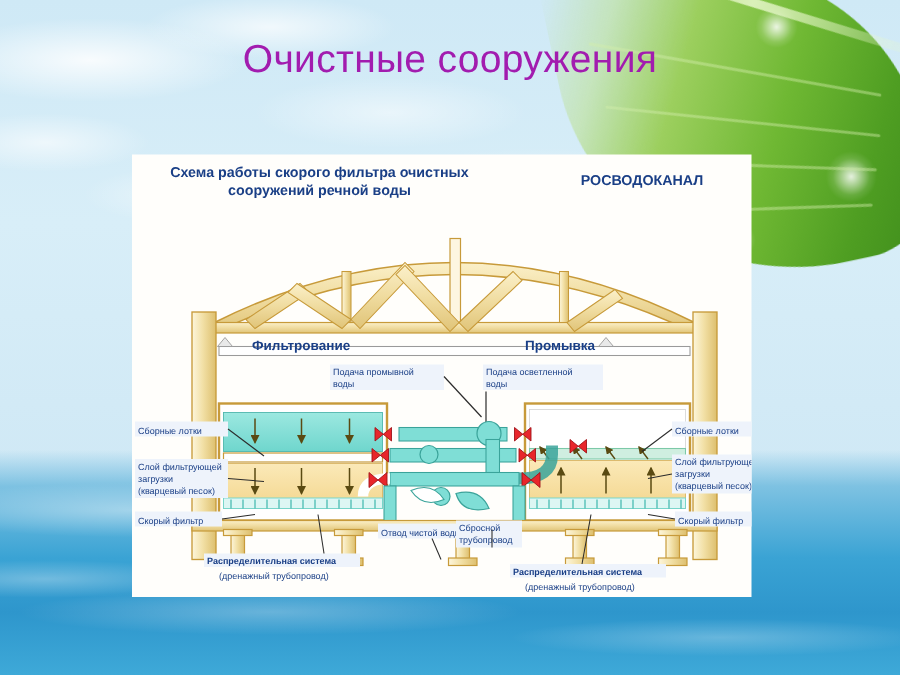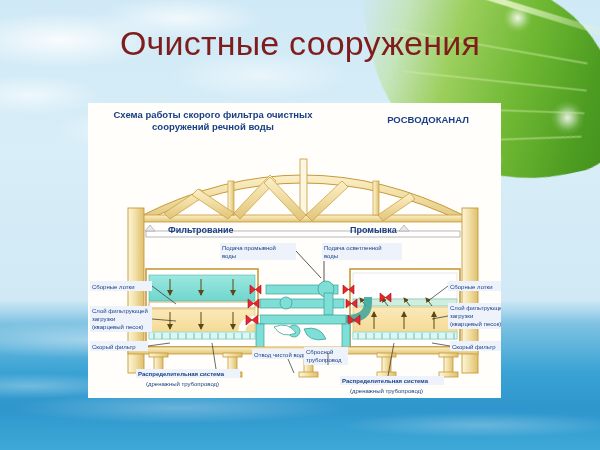--- a/index.html
+++ b/index.html
@@ -39,21 +39,21 @@
       linear-gradient(118deg, rgba(215,238,196,0) 0%, rgba(186,223,140,.55) 16%, #9ccf5e 34%, #6fb833 58%, #4f9e22 80%, #3c8a1b 100%);
     filter:blur(.3px);
   }
   .leaf:after{content:"";position:absolute;left:6%;top:14%;width:108%;height:6px;
     background:linear-gradient(90deg,rgba(226,245,196,.0),rgba(233,248,205,.85),rgba(226,245,196,.1));
     transform:rotate(29deg);border-radius:3px;}
   .leaf .vein{position:absolute;background:rgba(210,238,170,.45);height:2px;border-radius:2px;}
 
   
   #title{position:absolute;left:0;top:24px;width:600px;text-align:center;
-    font-size:34px;color:#7f1d1d;letter-spacing:.2px;z-index:6;}
+    font-size:26px;color:#a21caf;letter-spacing:.2px;z-index:6;}
 
   
   #panel{position:absolute;left:88px;top:103px;width:413px;height:295px;
     background:#fffefb;z-index:5;overflow:hidden;}
   #panel svg{display:block;}
   .lbl{font-family:"Liberation Sans", sans-serif;fill:#1a3f86;}
 </style>
 </head>
 <body>
 

